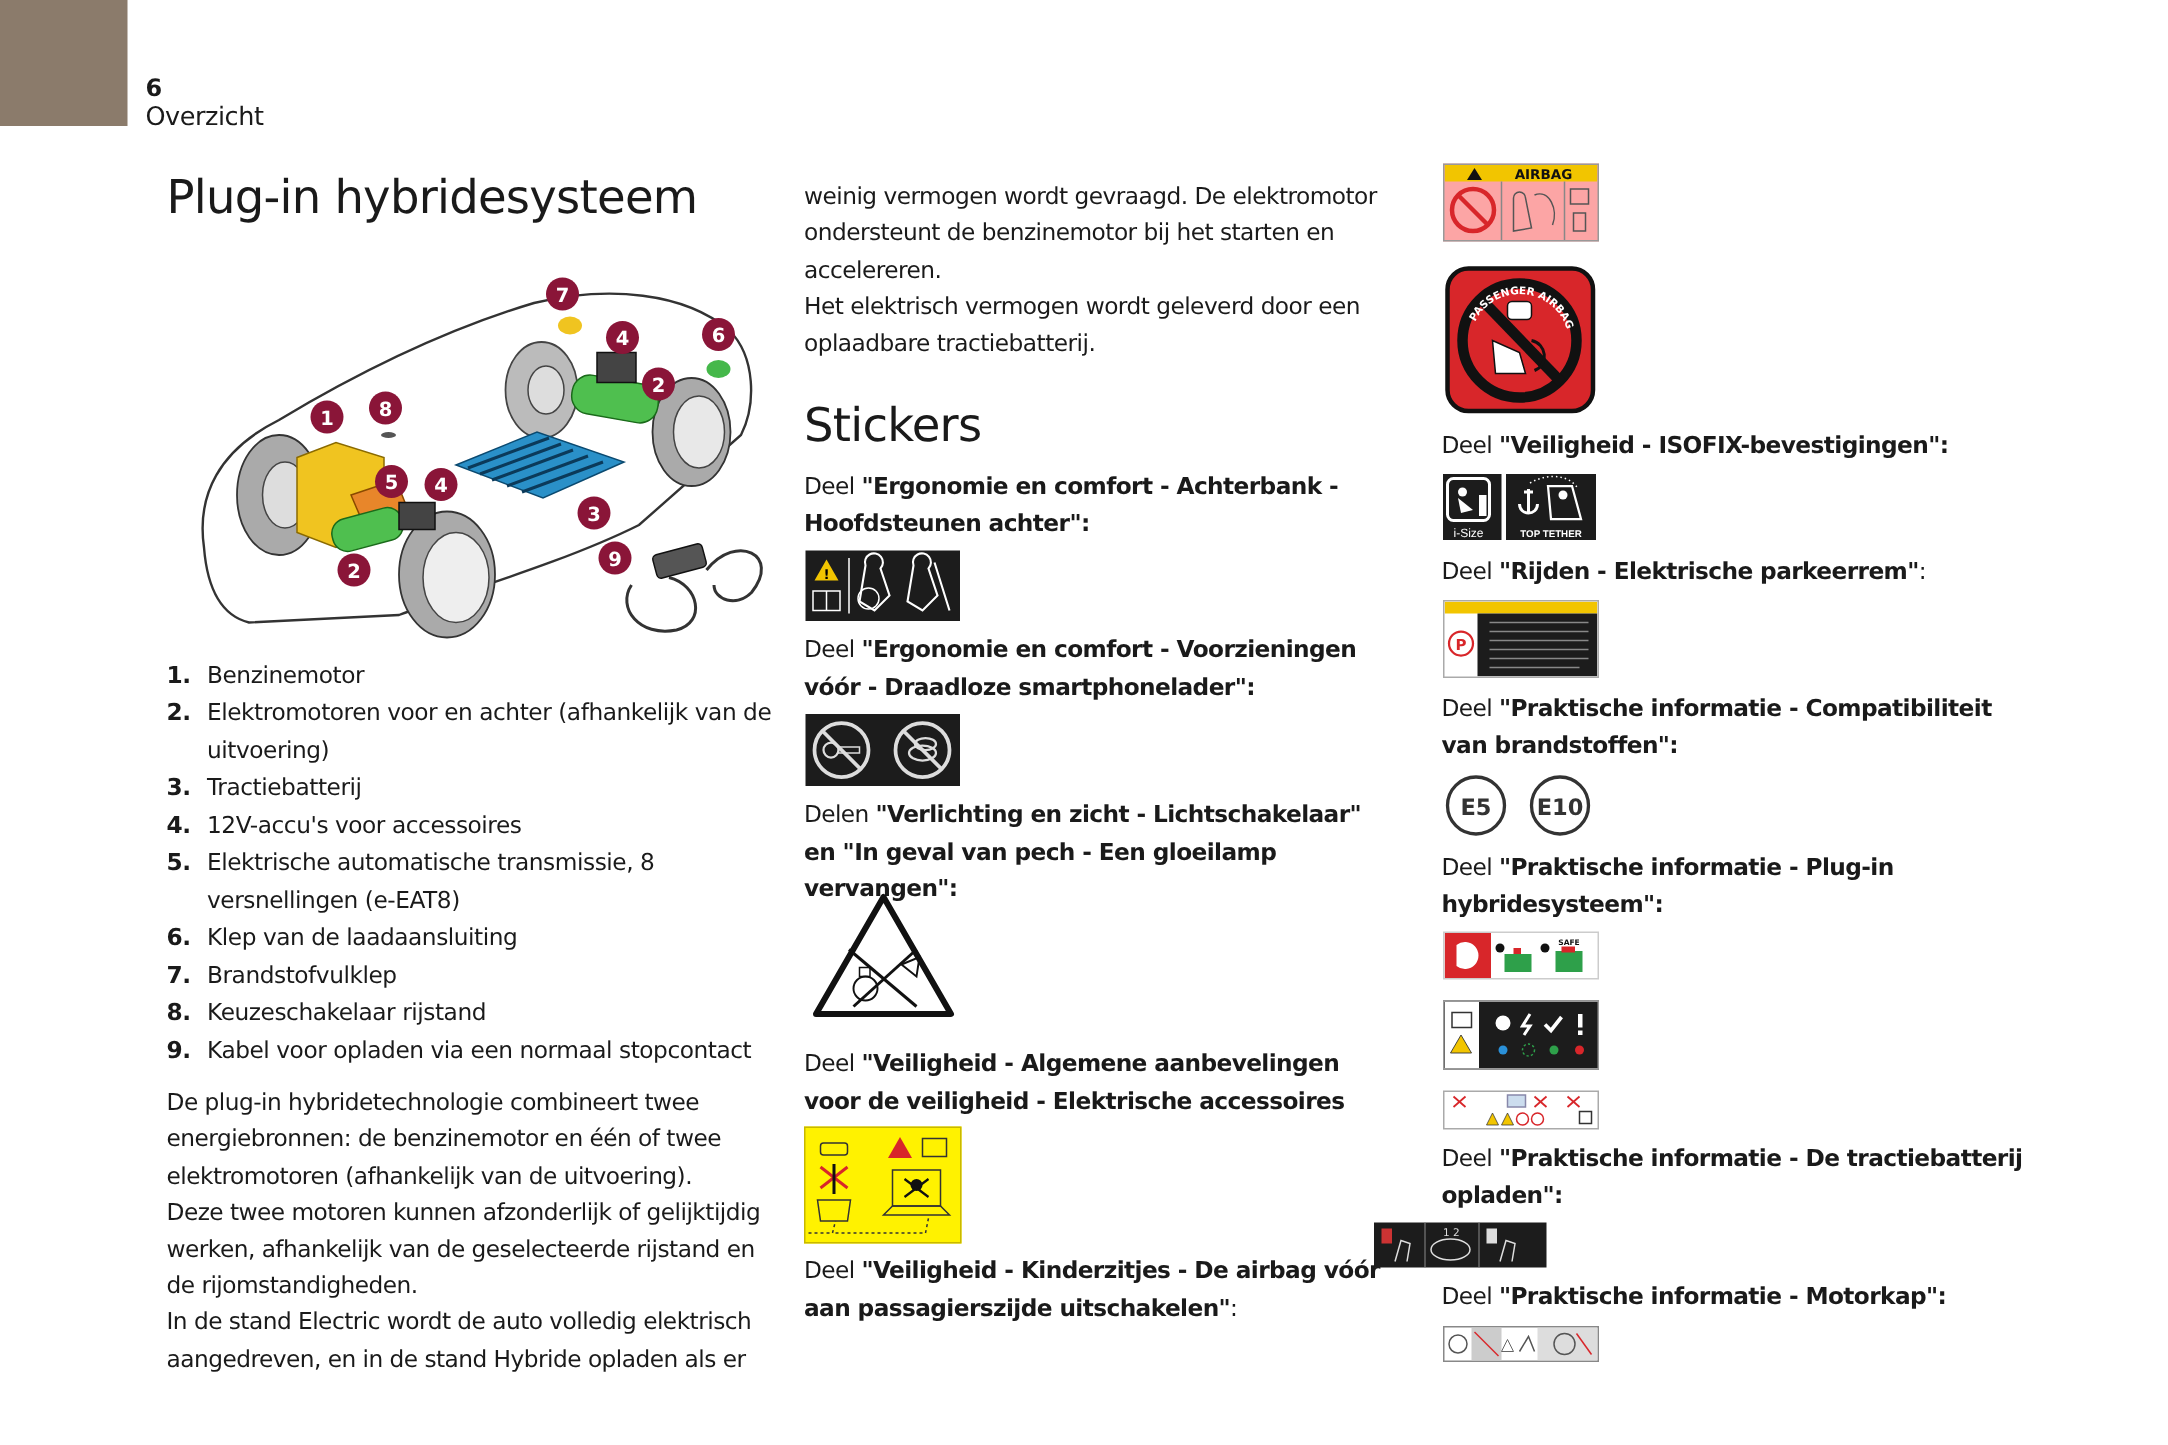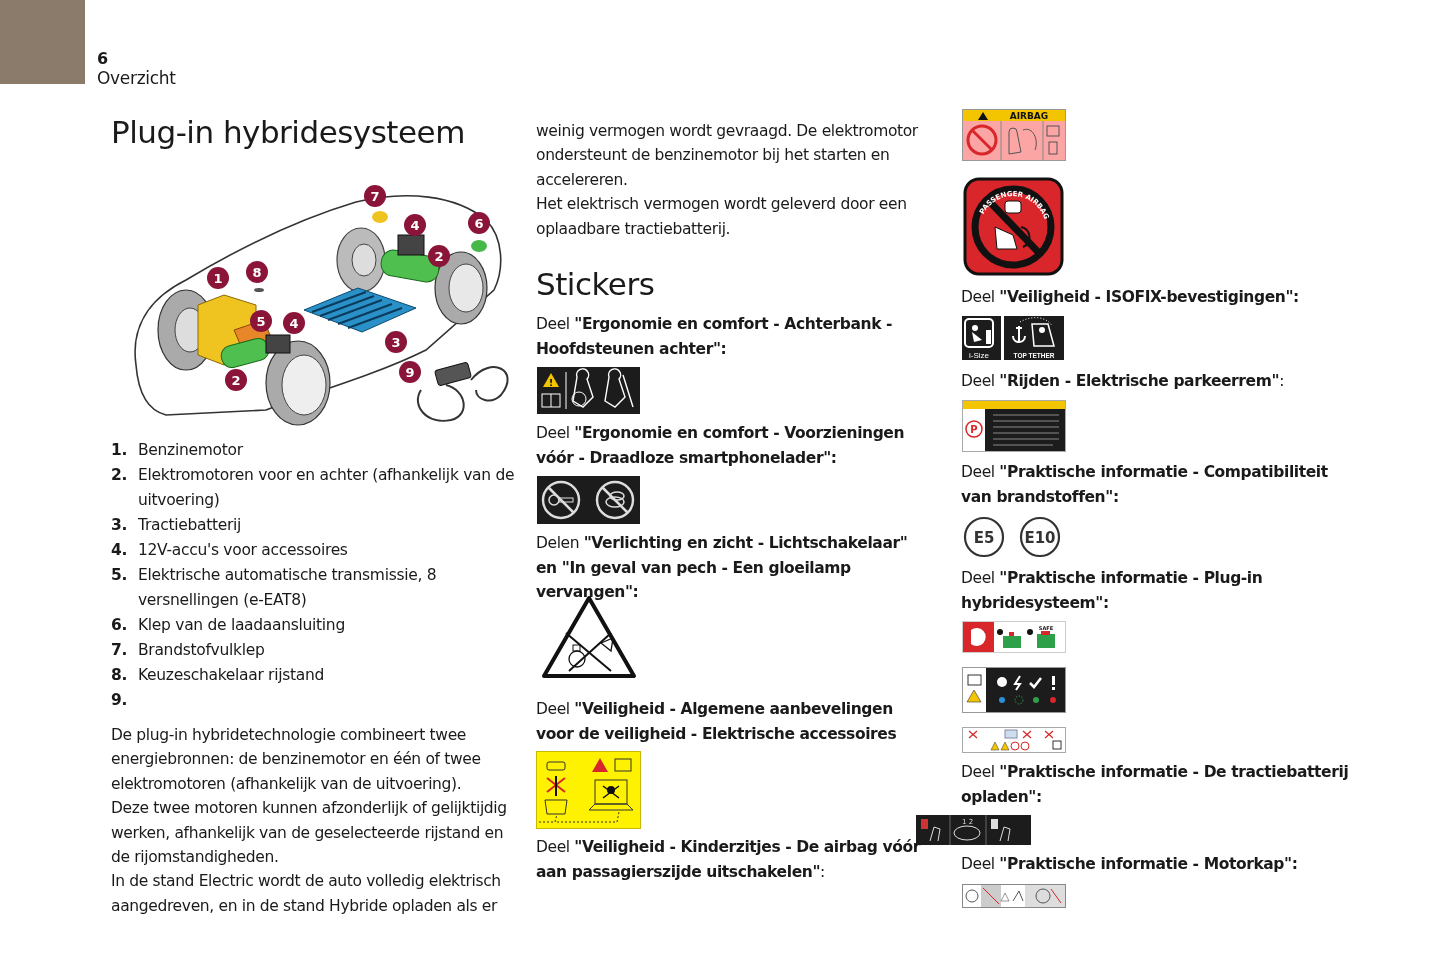--- a/index.html
+++ b/index.html
@@ -140,20 +140,21 @@
   <li>
       <span class="n">7.</span>
       <span>Brandstofvulklep</span>
     </li>
   <li>
       <span class="n">8.</span>
       <span>Keuzeschakelaar rijstand</span>
     </li>
   <li>
       <span class="n">9.</span>
+      <span>Kabel voor opladen via een normaal stopcontact</span>
     </li>
 </ol>
 
 <div class="intro para">
   <p><span>De </span><b>plug-in hybridetechnologie</b><span> combineert twee energiebronnen: de benzinemotor en één of twee elektromotoren (afhankelijk van de uitvoering).</span></p>
   <p>Deze twee motoren kunnen afzonderlijk of gelijktijdig werken, afhankelijk van de geselecteerde rijstand en de rijomstandigheden.</p>
   <p><span>In de stand </span><b>Electric</b><span> wordt de auto volledig elektrisch aangedreven, en in de stand </span><b>Hybride</b><span> opladen als er</span></p>
 </div>
 
 <div class="cont para">

